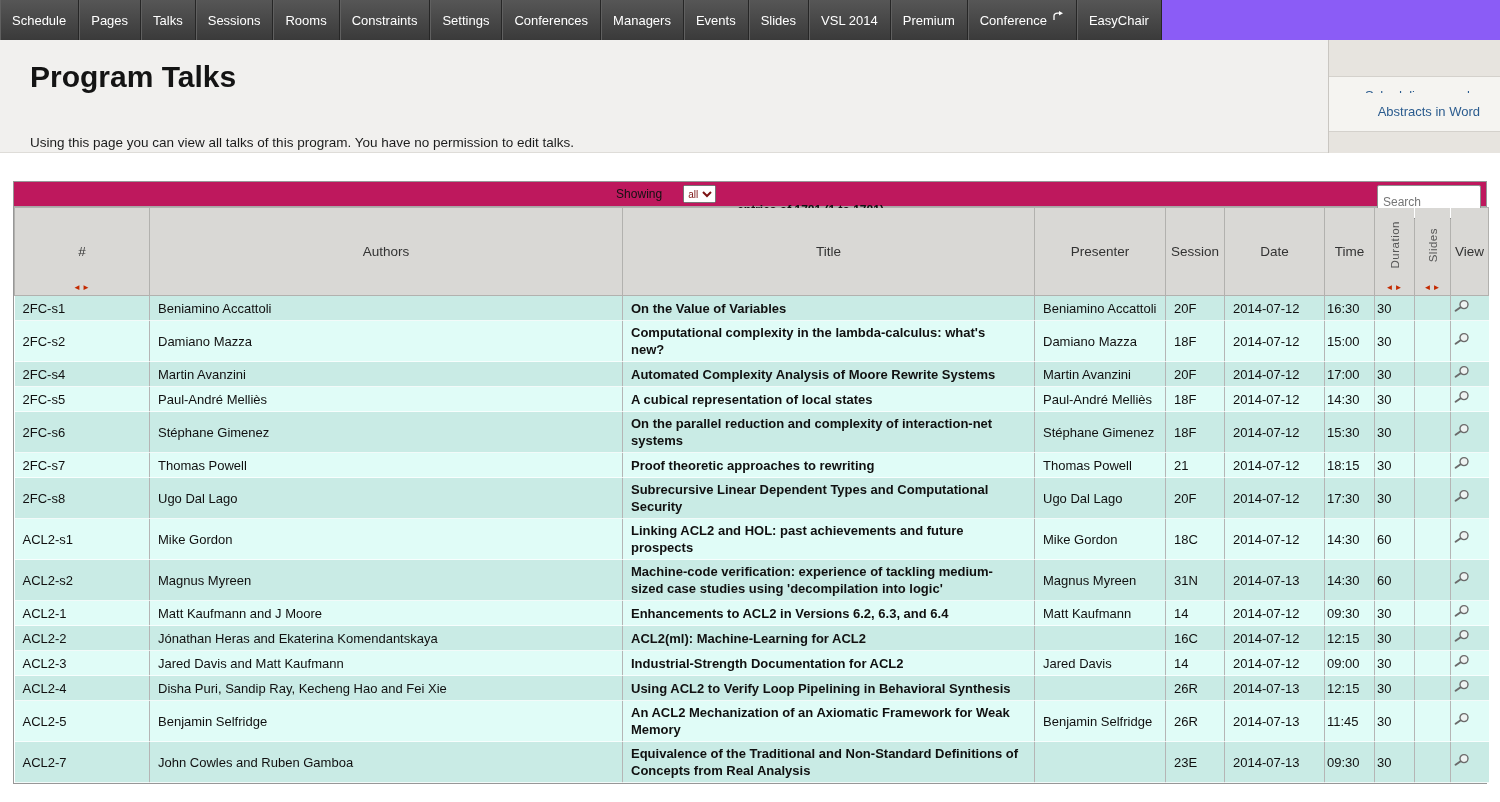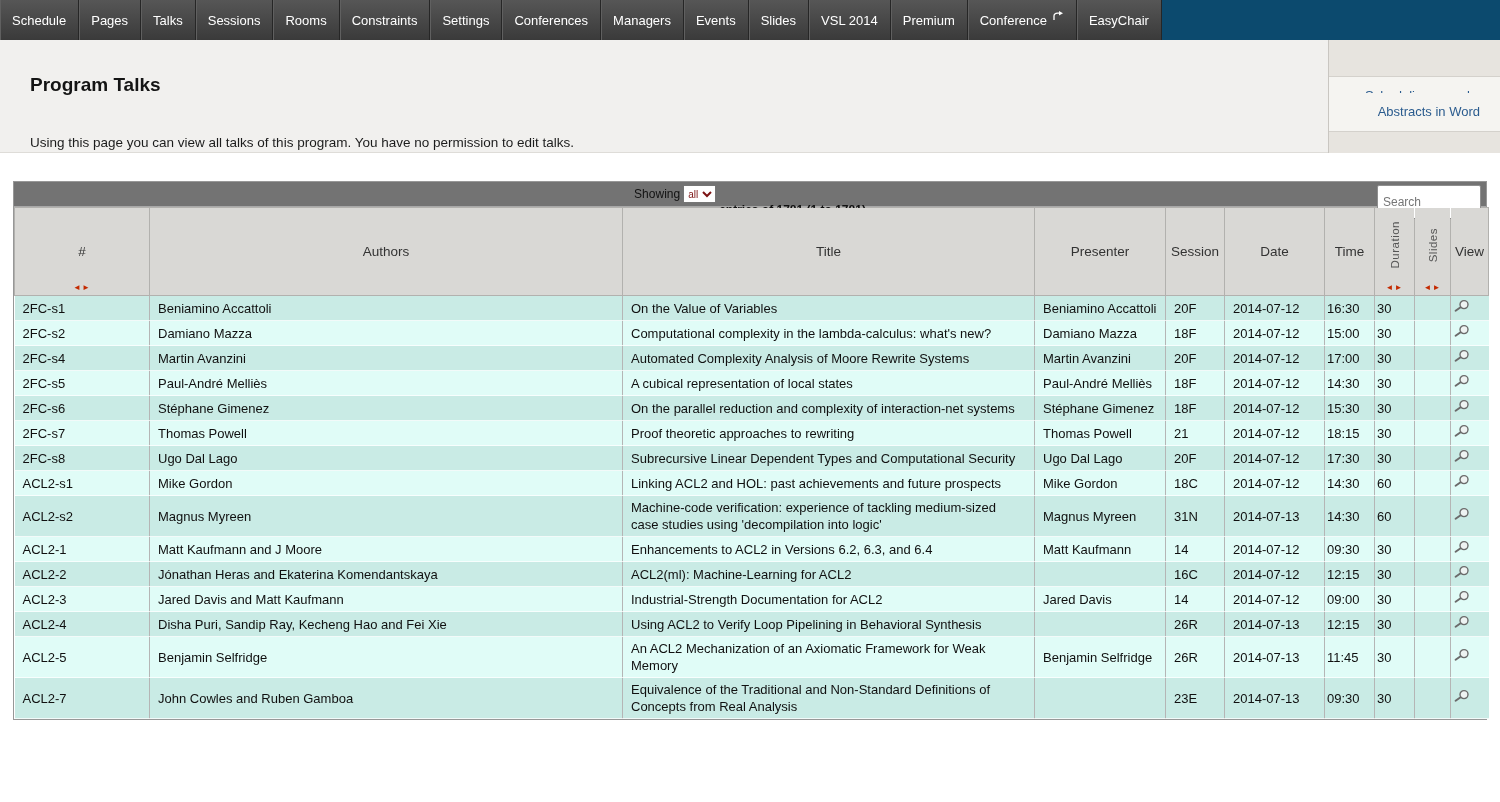--- a/index.html
+++ b/index.html
@@ -1,50 +1,50 @@
 <!DOCTYPE html>
 <html><head>
 <meta charset="utf-8">
 <style>
   * { margin:0; padding:0; box-sizing:border-box; }
   html,body { width:1500px; height:802px; overflow:hidden; background:#fff;
               font-family:"Liberation Sans","DejaVu Sans",sans-serif; }
 
   
   .topnav { position:absolute; top:0; left:0; width:1500px; height:40px;
-            background:#0c4a6e; display:flex; align-items:stretch; }
+            background:#8b5cf6; display:flex; align-items:stretch; }
   .nav-tab { display:flex; align-items:center; gap:5px; padding:0 12px;
              font-size:13px; color:#fff; white-space:nowrap; cursor:pointer;
              background:linear-gradient(#565656,#3a3a3a);
              border-right:1px solid #262626; box-shadow:inset 1px 0 0 #606060; }
   .nav-tab svg { margin-top:-8px; }
 
   
   .header-band { position:absolute; top:40px; left:0; width:1500px; height:113px;
                  background:#f1f0ee; border-bottom:1px solid #dedcd8; }
-  .page-title { position:absolute; left:30px; top:34px; font-size:19px;
+  .page-title { position:absolute; left:30px; top:20px; font-size:30px;
                 font-weight:bold; color:#141414; }
   .page-desc  { position:absolute; left:30px; top:75px; font-size:13.5px; color:#1c1c1c;margin-top:20px; }
 
   .side-panel { position:absolute; top:0; right:0; width:172px; height:113px;
                 background:#e7e4df; border-left:1px solid #c9c6c1; }
   .side-link  { position:absolute; left:0; right:0; height:39px; line-height:38px;
                 background:#f5f4f1; border-top:1px solid #d4d1cc; border-bottom:1px solid #d4d1cc;
                 text-align:right; padding-right:20px; font-size:13px;
                 color:#2a5b8e; cursor:pointer; }
   .side-link.first  { top:4px;margin-top:32px; }
   .side-link.second { top:53px; border-top:none; }
 
   
   .table-wrap { position:absolute; left:13px; top:181px; width:1474px;
                 border:1px solid #979797; background:#fff; }
 
-  .showing-bar { height:25px; background:#737373; border-bottom:1px solid #a8a8a8;
+  .showing-bar { height:25px; background:#be185d; border-bottom:1px solid #a8a8a8;
                  position:relative; display:flex; align-items:center; justify-content:center;
-                 gap:3px; font-size:12px; color:#111; }
+                 gap:21px; font-size:12px; color:#111; }
   .showing-bar b { font-weight:bold;margin-top:32px; }
   .page-size-select { font-size:10px; height:18px; color:#7c1313; }
   .search-input { position:absolute; right:5px; top:3px; width:104px; height:19px;
                   border:1px solid #8f8f8f; border-radius:2px; font-size:12px;
                   padding:16px 5px; color:#333; background:#fff; }
 
   table { width:100%; border-collapse:collapse; table-layout:fixed; }
 
   thead th { height:88px; background:#d9d8d5; border:1px solid #b2b1ae;
              font-weight:normal; font-size:13.5px; color:#333;
@@ -56,21 +56,21 @@
           color:#c42a00; font-size:8px; letter-spacing:1px; cursor:pointer; }
 
   tbody td { font-size:13px; color:#101010; line-height:17px; padding:3px 8px;
              vertical-align:middle; border-right:1px solid #b5b5b5;
              border-bottom:1px solid rgba(255,255,255,.75); word-wrap:break-word; }
   tbody td:last-child { border-right:none; }
   tbody tr:nth-child(odd)  { background:#c9ebe5; }
   tbody tr:nth-child(even) { background:#e0fcf7; }
 
   td.c-time, td.c-duration, td.c-view { padding-left:2px; padding-right:2px; }
-  td.c-title { padding-right:14px; }
+  td.c-title { padding-right:14px;font-weight:bold; }
   .view-icon { display:inline-block; cursor:pointer; }
 
   
   col.w-id{width:135px} col.w-authors{width:473px} col.w-title{width:412px}
   col.w-presenter{width:131px} col.w-session{width:59px} col.w-date{width:100px}
   col.w-time{width:50px} col.w-duration{width:40px} col.w-slides{width:36px}
   col.w-view{width:38px}
 </style>
 </head>
 <body>

